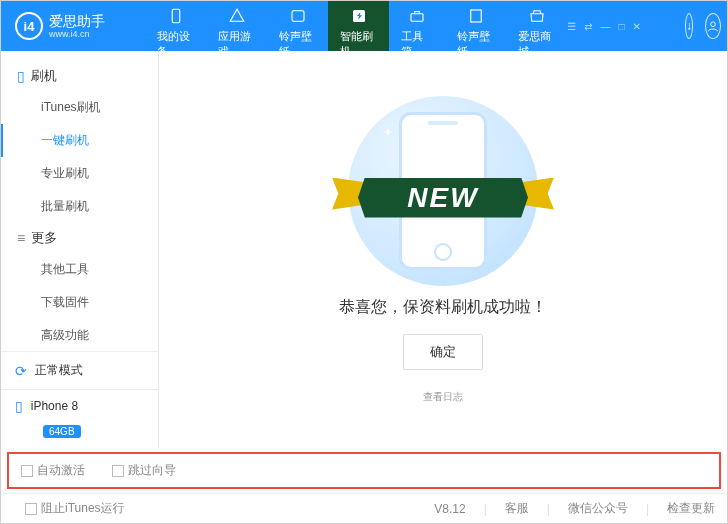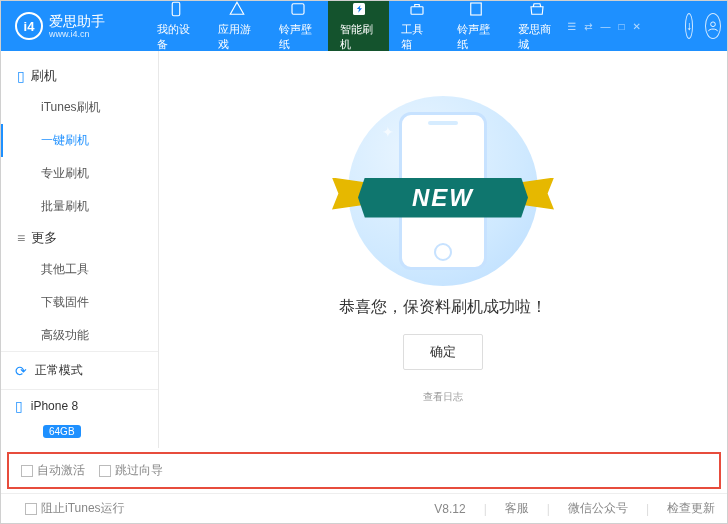--- a/index.html
+++ b/index.html
@@ -7,21 +7,21 @@
     .app { display: flex; flex-direction: column; height: 100%; border: 1px solid #d0d0d0; }
 
     
     .header { height: 50px; background: #1e90ff; display: flex; align-items: center; color: #fff; padding: 0 6px 0 14px; }
     .logo-wrap { display: flex; align-items: center; gap: 6px; min-width: 130px; }
     .logo-circle { width: 28px; height: 28px; border: 2px solid #fff; border-radius: 50%; display: flex; align-items: center; justify-content: center; font-weight: bold; font-size: 13px; color: #fff; }
     .logo-text { display: flex; flex-direction: column; line-height: 1; }
     .logo-title { font-size: 14px; font-weight: 500; }
     .logo-sub { font-size: 9px; opacity: 0.85; margin-top: 2px; }
     .navbar { display: flex; align-items: center; gap: 0; }
-    .nav-item { display: flex; flex-direction: column; align-items: center; justify-content: center; padding: 6px 12px; cursor: pointer; font-size: 11px; height: 50px; min-width: 56px; }
+    .nav-item { display: flex; flex-direction: column; align-items: center; padding: 6px 12px; cursor: pointer; font-size: 11px; height: 50px; min-width: 56px; }
     .nav-item.active { background: #14532d; }
     .nav-icon { width: 18px; height: 18px; margin-bottom: 4px; display: flex; align-items: center; justify-content: center; }
     .nav-icon svg { width: 18px; height: 18px; fill: #fff; }
     .header-right { margin-left: auto; display: flex; align-items: center; gap: 4px; }
     .title-icons { display: flex; gap: 8px; color: #d6eaff; font-size: 10px; opacity: 0.8; }
     .hdr-btn { width: 26px; height: 26px; border: 1.5px solid rgba(255,255,255,0.8); border-radius: 50%; display: flex; align-items: center; justify-content: center; color: #fff; font-size: 12px; cursor: pointer; margin-left: 8px; }
 
     
     .main { display: flex; flex: 1; overflow: hidden; }
 
@@ -49,27 +49,27 @@
     .disc { position: absolute; inset: 0; border-radius: 50%; background: radial-gradient(circle at 35% 30%, #e9f5ff 0%, #cfe9ff 60%, #b9dcff 100%); }
     .sparkle { position: absolute; color: #fff; opacity: 0.7; }
     .s1 { top: 28px; left: 34px; font-size: 14px; }
     .s2 { top: 18px; right: 98px; font-size: 9px; }
     .s3 { bottom: 28px; left: 54px; font-size: 10px; }
     .phone { position: absolute; left: 50%; top: 50%; width: 88px; height: 158px; transform: translate(-50%, -50%); background: #fff; border: 3px solid #c7e2ff; border-radius: 12px; }
     .phone::before { content: ""; position: absolute; top: 6px; left: 50%; transform: translateX(-50%); width: 30px; height: 4px; background: #d6ecff; border-radius: 3px; }
     .phone::after { content: ""; position: absolute; bottom: 6px; left: 50%; transform: translateX(-50%); width: 14px; height: 14px; border: 2px solid #c7e2ff; border-radius: 50%; }
     .ribbon-back { position: absolute; left: -16px; top: 82px; width: 40px; height: 32px; background: #e6b800; clip-path: polygon(0 0, 100% 18%, 100% 82%, 0 100%, 16% 50%); }
     .ribbon-back.r { left: auto; right: -16px; transform: scaleX(-1); }
-    .ribbon { position: absolute; left: 50%; top: 82px; transform: translateX(-50%); width: 170px; height: 40px; background: #0f766e; display: flex; align-items: center; justify-content: center; font-weight: 700; color: #fff; font-size: 24px; font-style: italic; letter-spacing: 2px; clip-path: polygon(4% 0, 96% 0, 100% 50%, 96% 100%, 4% 100%, 0 50%); }
+    .ribbon { position: absolute; left: 50%; top: 82px; transform: translateX(-50%); width: 170px; height: 40px; background: #14532d; display: flex; align-items: center; justify-content: center; font-weight: 700; color: #fff; font-size: 28px; font-style: italic; letter-spacing: 2px; clip-path: polygon(4% 0, 96% 0, 100% 50%, 96% 100%, 4% 100%, 0 50%); }
     .success-text { margin-top: 11px; font-size: 16px; color: #333; }
     .ok-btn { margin-top: 16px; border: 1px solid #ddd; background: #fff; padding: 8px 26px; font-size: 13px; cursor: pointer; color: #333; border-radius: 2px; }
     .log-link { margin-top: 20px; color: #999; font-size: 10px; cursor: pointer; }
 
     
-    .footer1 { display: flex; align-items: center; gap: 14px; padding: 8px 12px; border: 2px solid #e74c3c; margin: 4px 6px 4px 6px; }
+    .footer1 { display: flex; align-items: center; gap: 27px; padding: 8px 12px; border: 2px solid #e74c3c; margin: 4px 6px 4px 6px; }
     .chk { display: flex; align-items: center; gap: 4px; color: #888; font-size: 12px; }
     .chk-box { width: 12px; height: 12px; border: 1px solid #bbb; background: #fff; }
     .footer2 { display: flex; align-items: center; padding: 6px 12px; border-top: 1px solid #eee; color: #888; font-size: 12px; }
     .footer2 .chk { margin-right: auto; padding-left: 12px; }
     .flinks { display: flex; gap: 14px; align-items: center; }
     .fsep { color: #ddd; margin: 0 4px; }
   </style>
 </head>
 <body>
 

